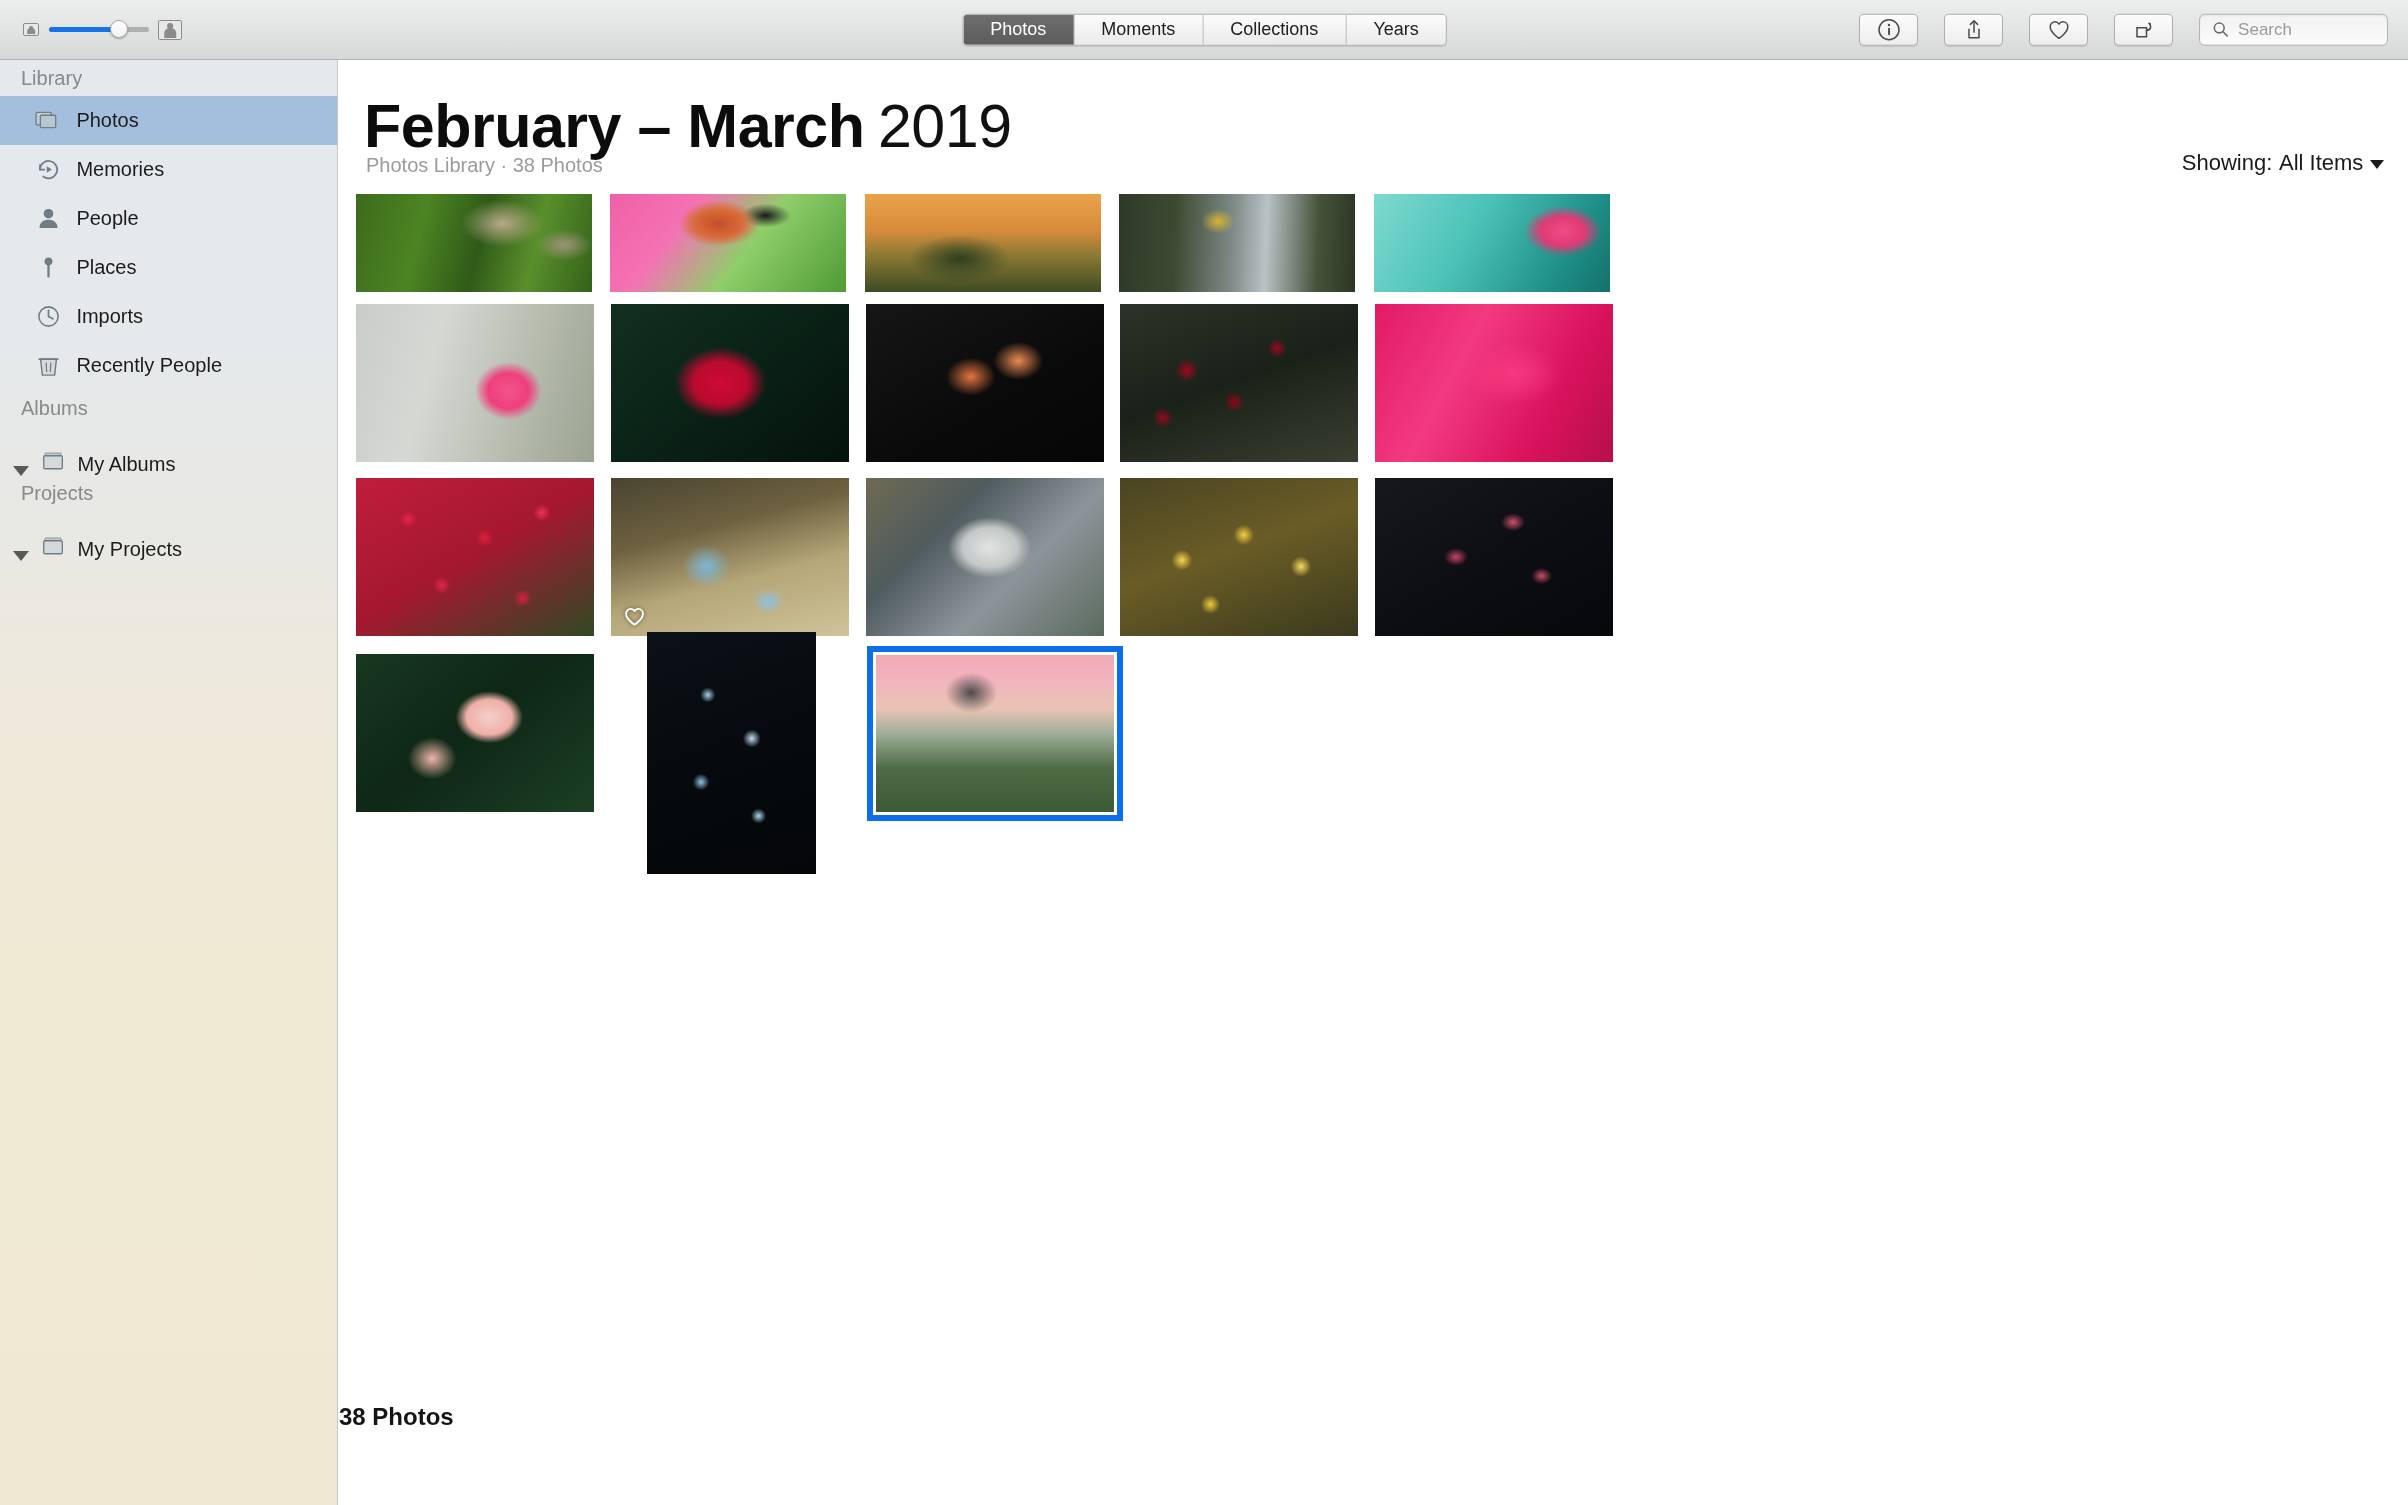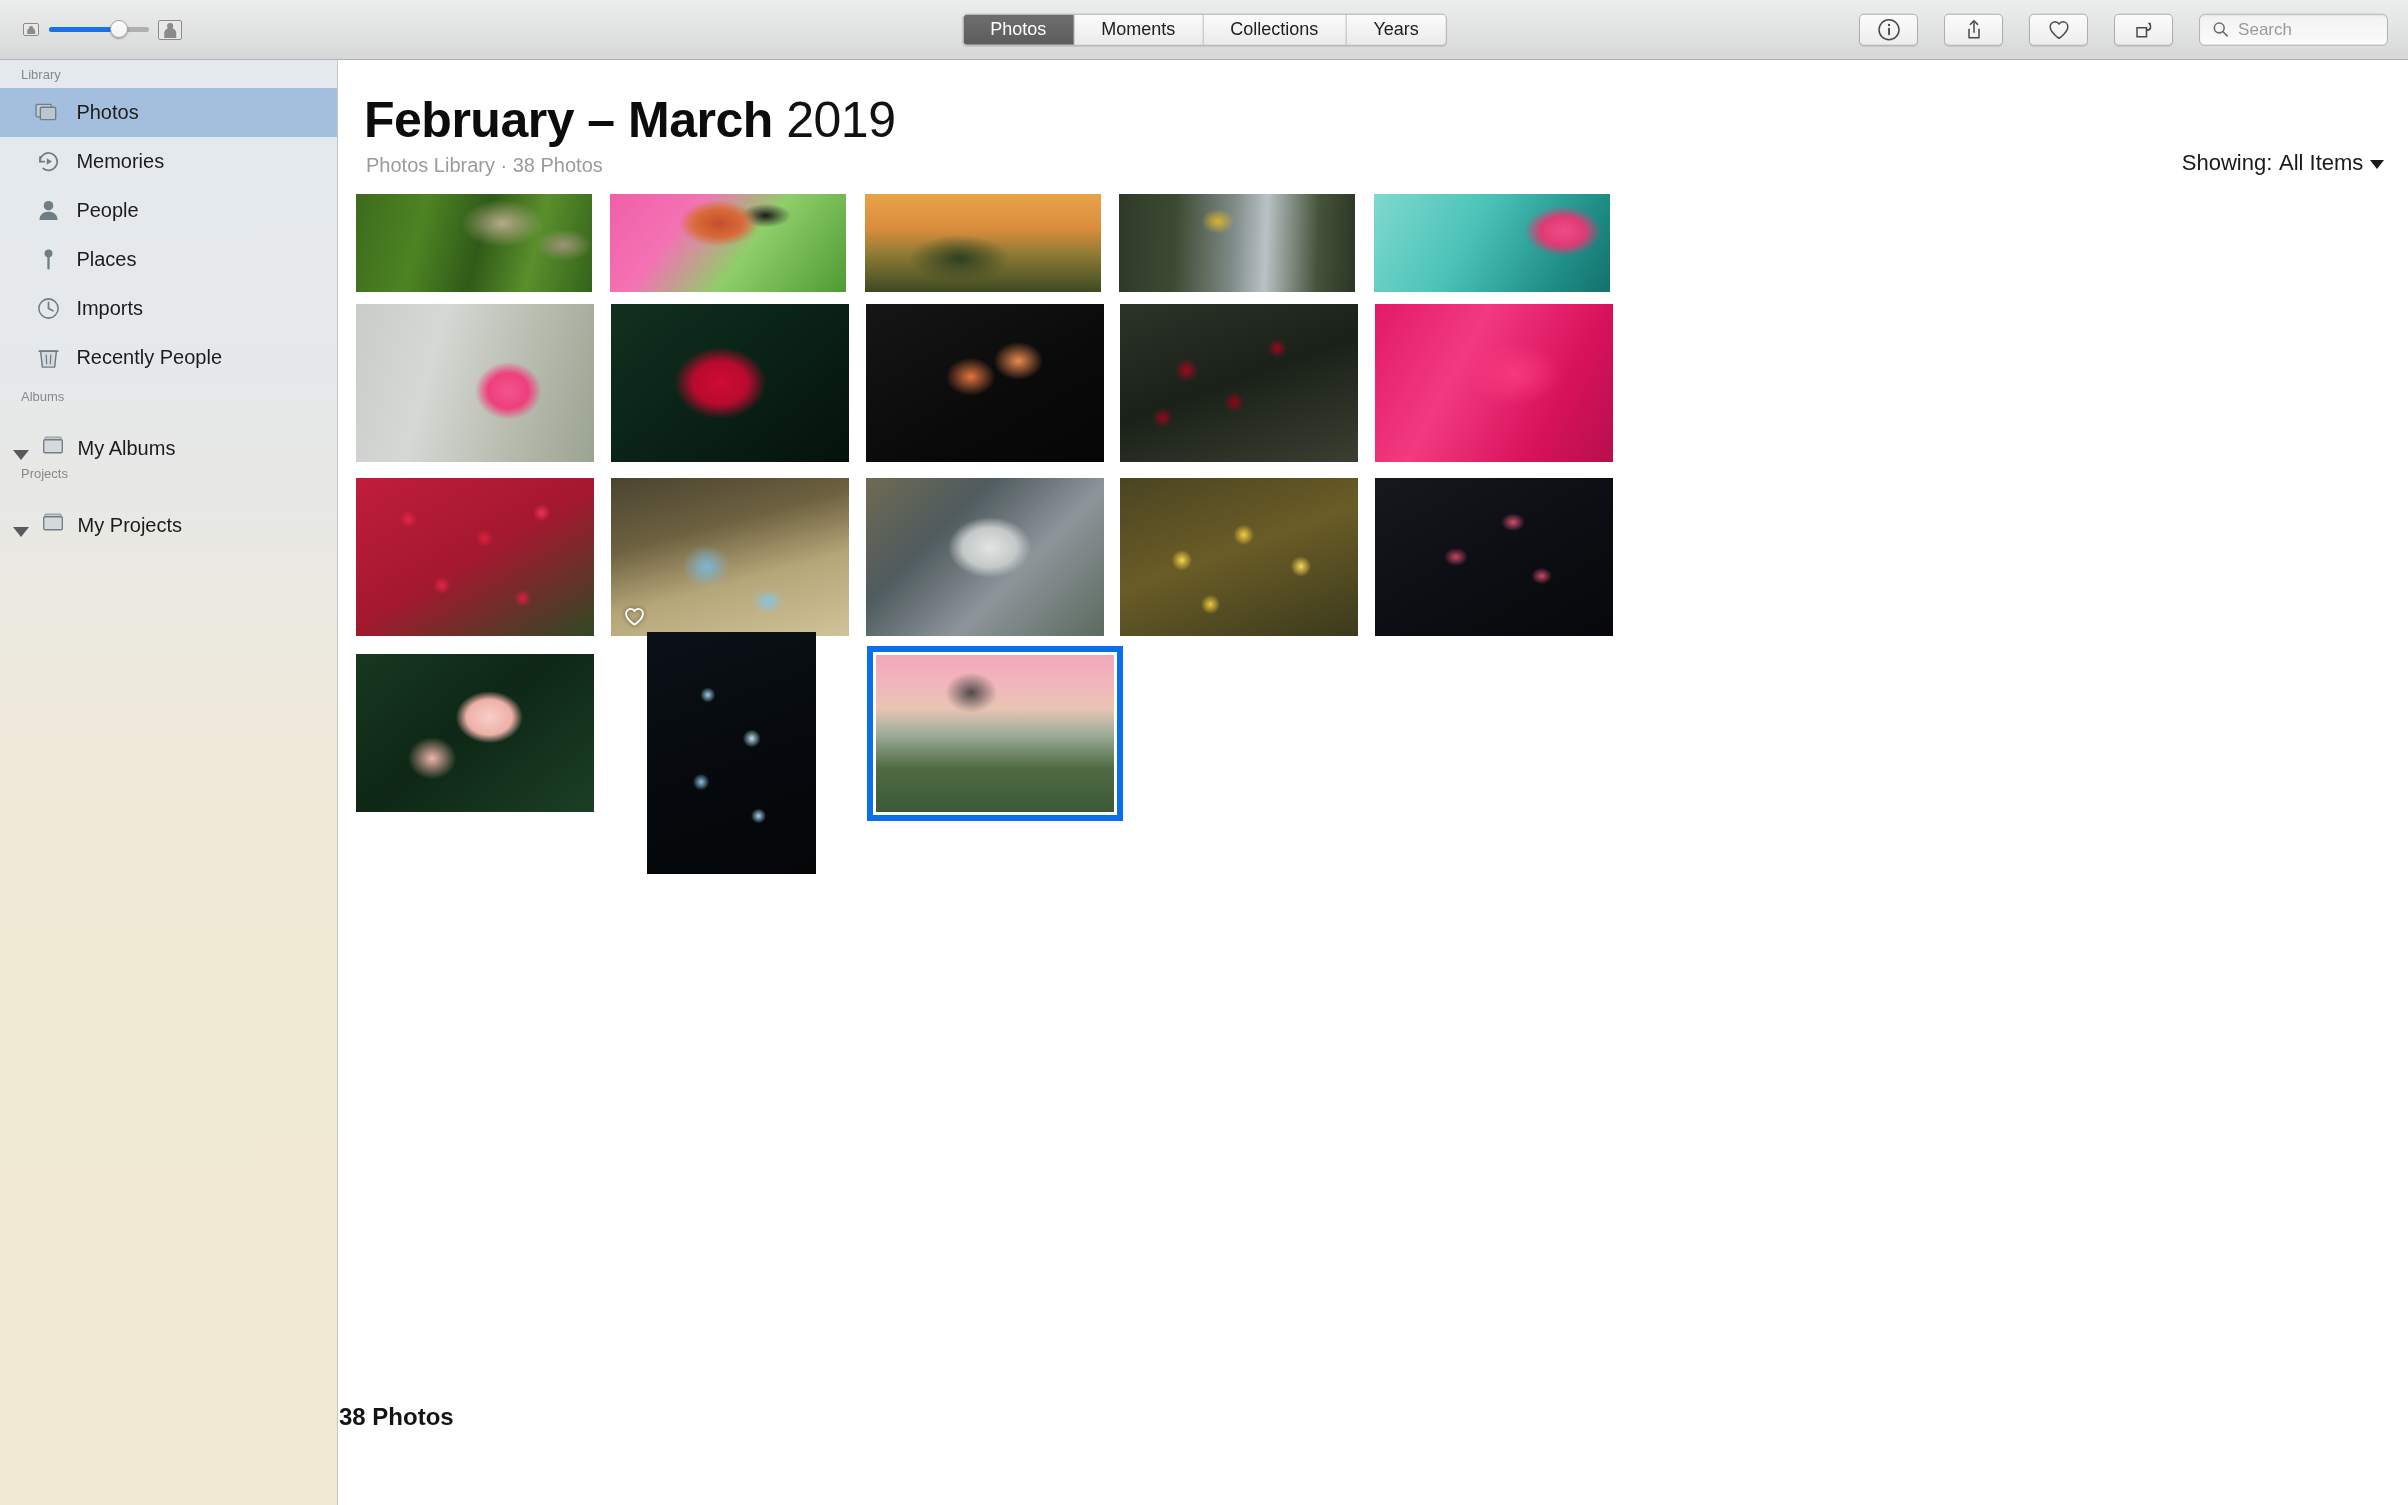--- a/index.html
+++ b/index.html
@@ -111,21 +111,21 @@
   
   .sidebar {
     position: absolute; left: 0; top: 60px;
     width: 338px; height: 1445px;
     background: linear-gradient(to bottom,
       #e4e9ed 0%, #e5e9ec 18%, #e8e8e4 32%,
       #eee9da 46%, #f0e9d4 62%, #f0e8d2 100%);
     border-right: 1px solid #c9c9c4;
   }
   .sb-section {
-    font-size: 13px; color: #898989;
+    font-size: 20px; color: #898989;
     padding: 6.7px 0 6.7px 21px; font-weight: normal;
   }
   .sb-item {
     display: flex; align-items: center; gap: 13.4px;
     height: 49px; padding-left: 34px;
     font-size: 20px; color: #1c1c1c;
   }
   .sb-item.selected { background: #a3bfdd; }
   .sb-icon {
     width: 29px; height: 29px;
@@ -146,21 +146,21 @@
   }
 
   
   .content {
     position: absolute; left: 339px; top: 60px;
     width: 2070px; height: 1445px;
     background: #ffffff; overflow: hidden;
   }
   .page-title {
     position: absolute; left: 25px; top: 31px;
-    font-size: 50px; font-weight: bold; color: #0c0c0c;
+    font-size: 61px; font-weight: bold; color: #0c0c0c;
     letter-spacing: -0.5px; white-space: nowrap;
   }
   .page-title .yr { font-weight: 400; color: #111; }
   .page-sub {
     position: absolute; left: 27px; top: 94px;
     font-size: 20px; color: #9b9b9b;
   }
   .showing {
     position: absolute; right: 25px; top: 90px;
     font-size: 22px; color: #1a1a1a;

